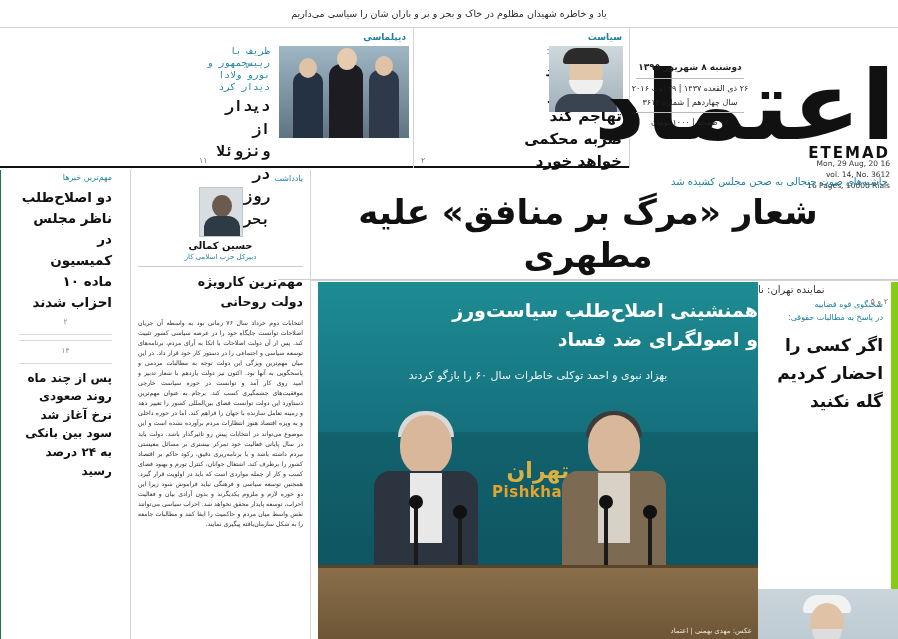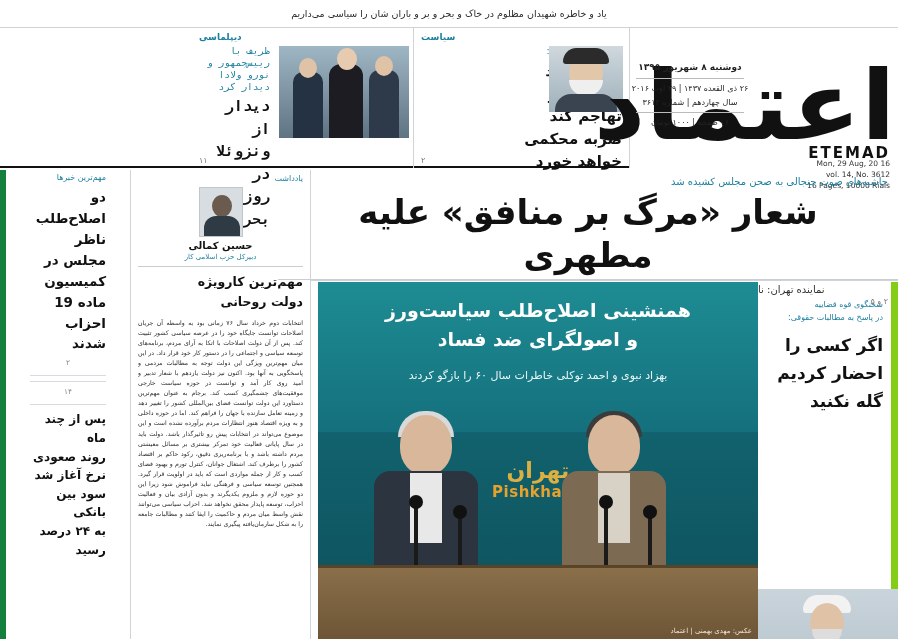--- a/index.html
+++ b/index.html
@@ -31,21 +31,21 @@
     position: absolute; top: 28px; left: 0; width: 898px; height: 140px;
     border-bottom: 2px solid #111;
   }
   
   .mh-col {
     position: absolute; top: 0; height: 140px;
     border-right: 1px solid #d0d4d7;
     padding: 4px 7px 0 7px;
   }
   .mh-col-title {
-    font-size: 9px; color: #1b7f9e; text-align: left; margin-bottom: 3px;
+    font-size: 9px; color: #1b7f9e; text-align: right; margin-bottom: 3px;
     font-weight: bold;
   }
   .mh-kicker {
     font-size: 9.5px; color: #1b7f9e; text-align: right; margin-bottom: 4px;
   }
   .mh-head {
     font-size: 15px; line-height: 1.5; color: #111; text-align: right;
     font-weight: bold;
   }
   .mh-num { font-size: 8px; color: #777; position: absolute; bottom: 3px; left: 7px; }
@@ -94,21 +94,21 @@
   }
   .lead-sub {
     font-size: 10px; color: #333; text-align: center; margin-top: 8px;
     direction: rtl;
   }
   .lead-num { font-size: 8px; color: #777; text-align: right; margin-top: 2px;}
 
   
   .sidebar {
     position: absolute; top: 170px; left: 0; width: 130px; height: 469px;
-    border-left: 6px solid #15803d; padding: 3px 24px;
+    border-left: 1px solid #15803d; padding: 3px 18px;
   }
   .sb-title { font-size: 8px; color: #1b7f9e; text-align: right; margin-bottom: 5px; }
   .sb-item { margin-bottom: 8px; }
   .sb-head {
     font-size: 13.5px; line-height: 1.55; color: #111; text-align: right; font-weight: bold;
   }
   .sb-num { font-size: 7.5px; color: #888; text-align: center; margin: 4px 0 4px 0;}
   .sb-sep { height: 1px; background: #d7dbde; margin: 5px 0; }
 
   
@@ -258,21 +258,21 @@
     <div class="lead-head">شعار «مرگ بر منافق» علیه مطهری</div>
     <div class="lead-sub">نماینده تهران: نایب رییسی باعث نمی‌شود که حق را نگویم | پورمحمدی: افتخار می‌کنم دستور خدا را اجرا کرده ایم</div>
     <div class="lead-num">۲ و ۵</div>
   </div>
 
   <div class="sidebar">
     <div class="sb-title">مهم‌ترین خبرها</div>
 
     <div class="sb-item">
       <div class="sb-head" style="white-space:pre-line;">دو اصلاح‌طلب ناظر مجلس در
-کمیسیون ماده 19
+کمیسیون ماده ۱۰
 احزاب شدند</div>
       <div class="sb-num">۲</div>
     </div>
     <div class="sb-sep"></div>
 
     <div class="sb-sep"></div>
 
     <div class="sb-item">
       <div class="sb-num">۱۴</div>
     </div>
@@ -299,21 +299,21 @@
     <div class="op-hr"></div>
     <div class="op-head" style="white-space:pre-line;">مهم‌ترین کارویژه
 دولت روحانی</div>
     <div class="op-body">انتخابات دوم خرداد سال ۷۶ زمانی بود به واسطه آن جریان اصلاحات توانست جایگاه خود را در عرصه سیاسی کشور تثبیت کند. پس از آن دولت اصلاحات با اتکا به آرای مردم، برنامه‌های توسعه سیاسی و اجتماعی را در دستور کار خود قرار داد. در این میان مهم‌ترین ویژگی این دولت توجه به مطالبات مردمی و پاسخگویی به آنها بود. اکنون نیز دولت یازدهم با شعار تدبیر و امید روی کار آمد و توانست در حوزه سیاست خارجی موفقیت‌های چشمگیری کسب کند. برجام به عنوان مهم‌ترین دستاورد این دولت توانست فضای بین‌المللی کشور را تغییر دهد و زمینه تعامل سازنده با جهان را فراهم کند. اما در حوزه داخلی و به ویژه اقتصاد هنوز انتظارات مردم برآورده نشده است و این موضوع می‌تواند در انتخابات پیش رو تاثیرگذار باشد. دولت باید در سال پایانی فعالیت خود تمرکز بیشتری بر مسائل معیشتی مردم داشته باشد و با برنامه‌ریزی دقیق، رکود حاکم بر اقتصاد کشور را برطرف کند. اشتغال جوانان، کنترل تورم و بهبود فضای کسب و کار از جمله مواردی است که باید در اولویت قرار گیرد. همچنین توسعه سیاسی و فرهنگی نباید فراموش شود زیرا این دو حوزه لازم و ملزوم یکدیگرند و بدون آزادی بیان و فعالیت احزاب، توسعه پایدار محقق نخواهد شد. احزاب سیاسی می‌توانند نقش واسط میان مردم و حاکمیت را ایفا کنند و مطالبات جامعه را به شکل سازمان‌یافته پیگیری نمایند.</div>
   </div>
 
   <div class="mainphoto">
     <div class="mp-bg"></div>
     <div class="mp-banner"></div>
     <div class="mp-banner-text">
-      <div class="mp-t1" style="white-space:pre-line;">همنشینی اصلاح‌طلب سیاست‌ورز
+      <div class="mp-t1" style="white-space:pre-line;text-align:right;">همنشینی اصلاح‌طلب سیاست‌ورز
 و اصولگرای ضد فساد</div>
       <div class="mp-t2">بهزاد نبوی و احمد توکلی خاطرات سال ۶۰ را بازگو کردند</div>
     </div>
     <div class="mp-watermark">
       <span>تهران</span>
       <span class="sub">Pishkhaan</span>
     </div>
 
     <div class="mp-man left">
       <div class="hair"></div>

